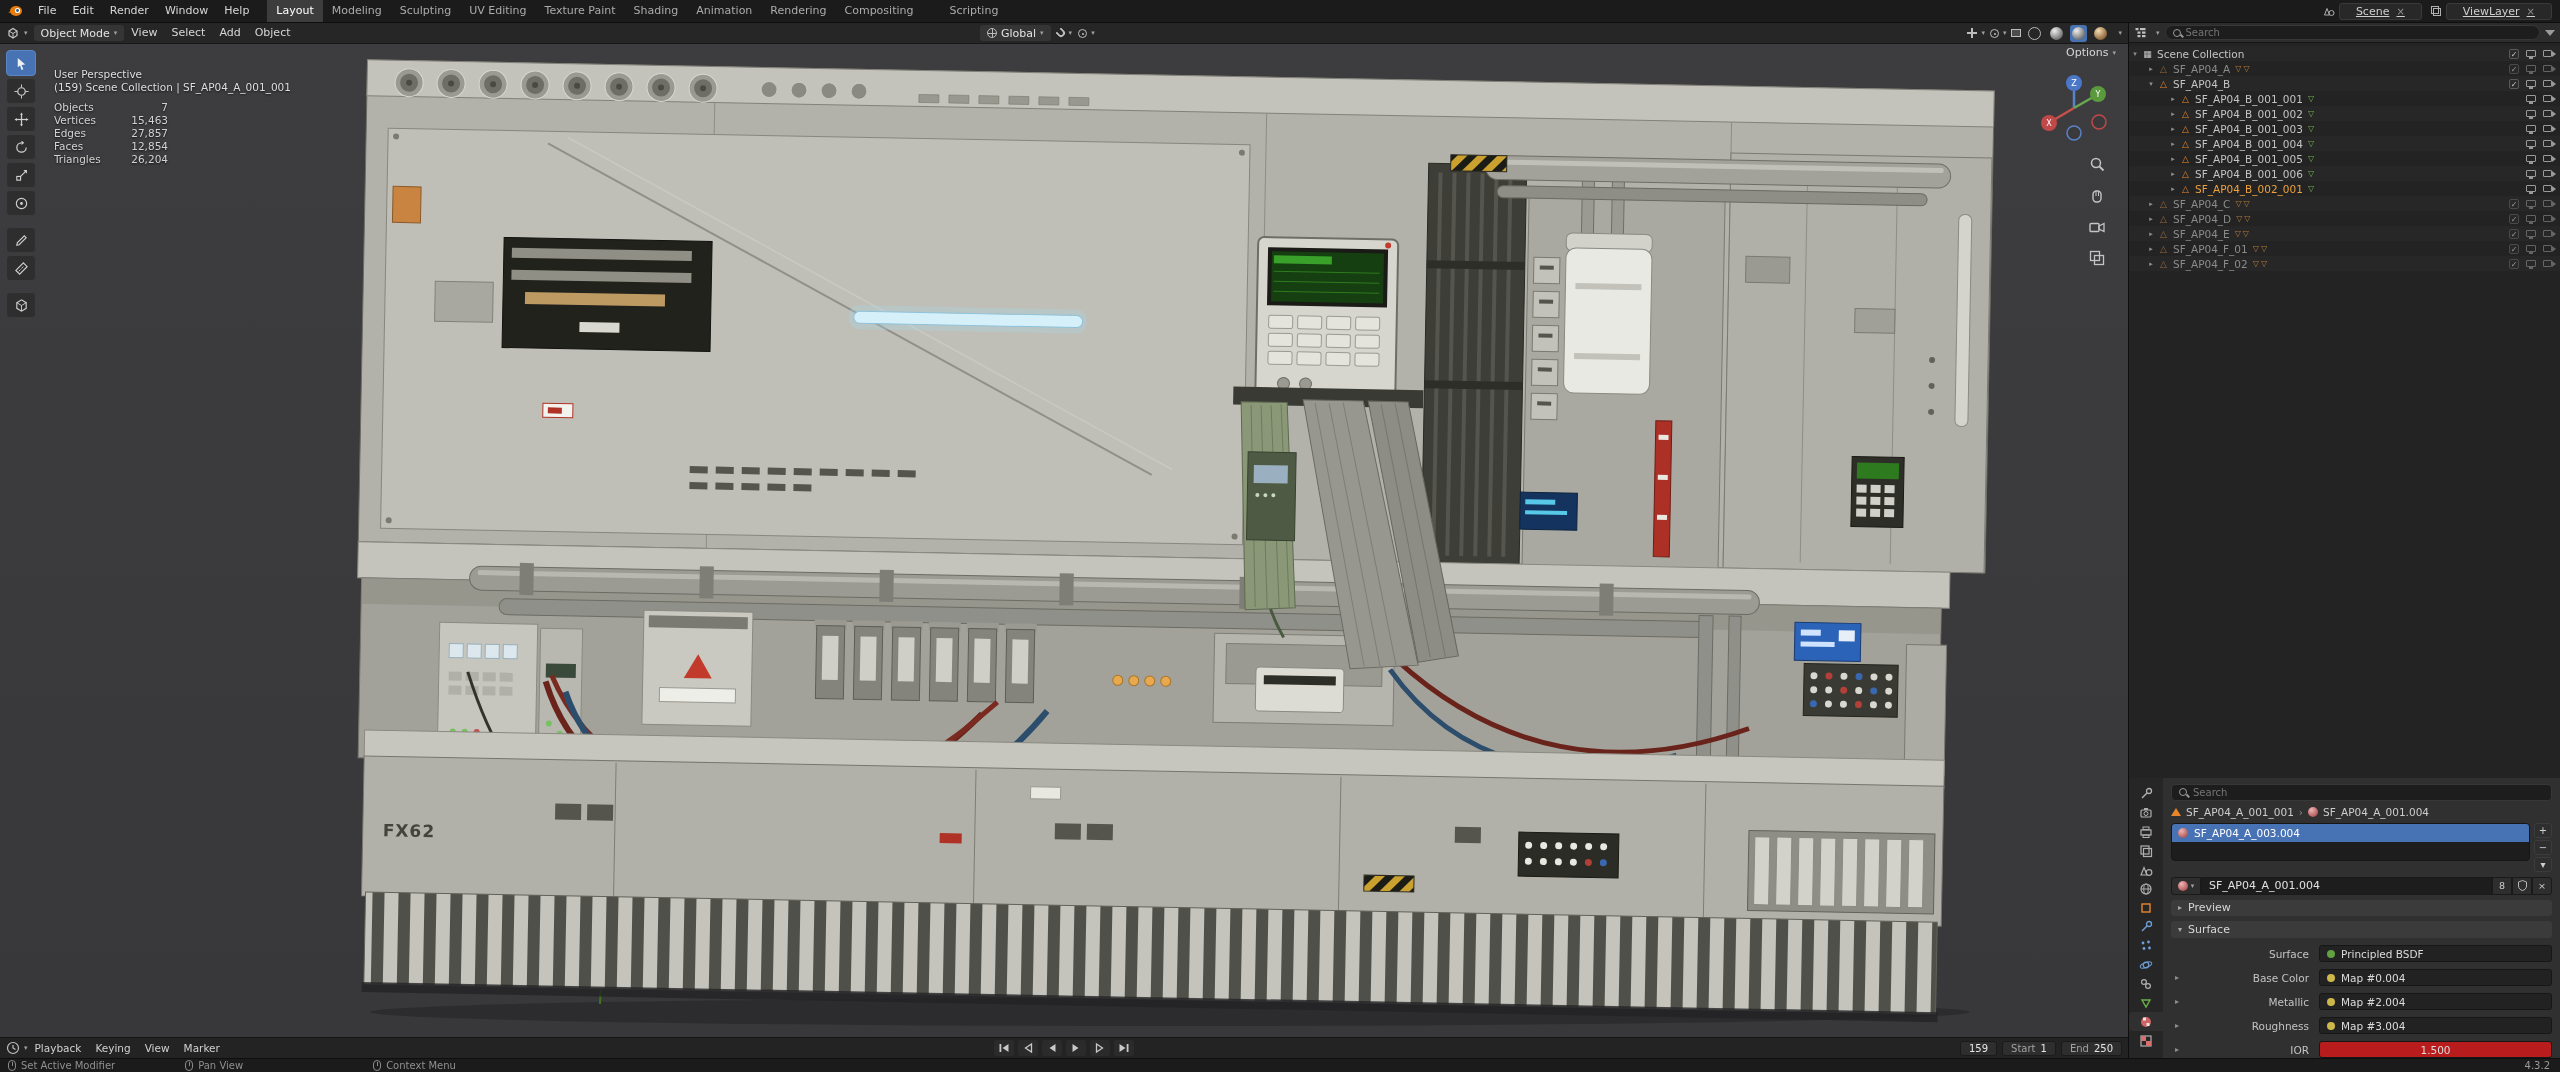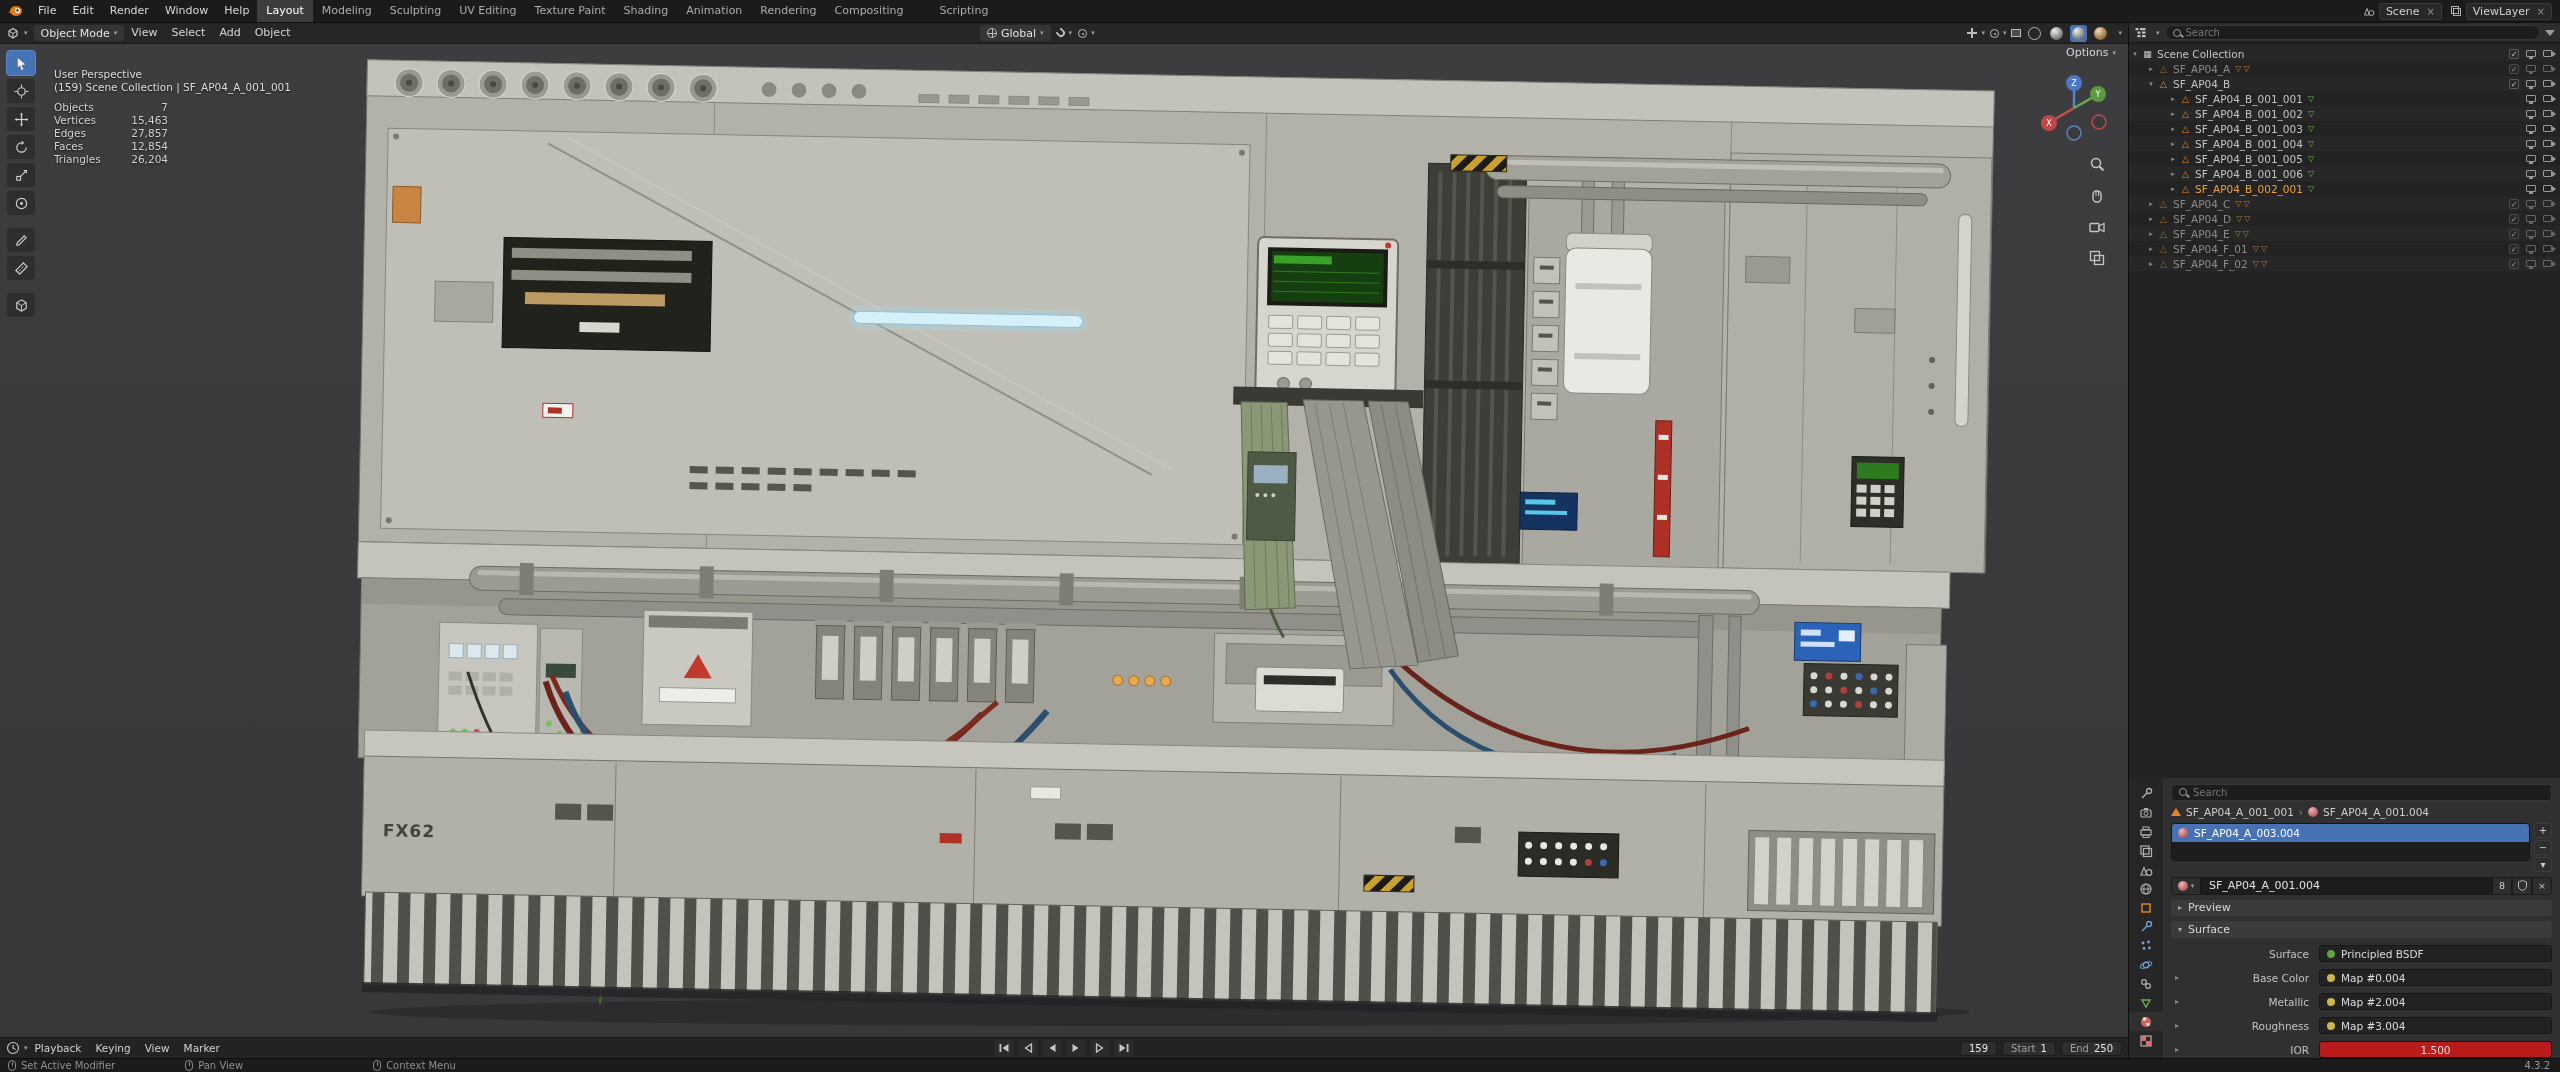--- a/index.html
+++ b/index.html
@@ -3,26 +3,26 @@
 <meta charset="utf-8">
 <style>
 *{margin:0;padding:0;box-sizing:border-box;font-family:"DejaVu Sans",sans-serif;}
 body{width:2560px;height:1072px;background:#111;overflow:hidden;font-size:11px;color:#d0d0d0;}
 #app{position:relative;width:2560px;height:1072px;display:flex;flex-direction:column;background:#1f1f1f;}
 
 
 .topbar{flex:0 0 22px;background:#1b1b1b;display:flex;align-items:center;border-bottom:1px solid #0e0e0e;}
 .blender-logo{width:30px;display:flex;justify-content:center;align-items:center;}
 .menu{padding:0 8px;line-height:22px;color:#d6d6d6;cursor:default;}
-.ws-wrap{display:flex;}
+.ws-wrap{display:flex;margin-left:10px;}
 .ws-tab{padding:0 9px;line-height:22px;color:#ababab;}
 .ws-tab.active{background:#3d3d3d;color:#fff;}
 .tb-spacer{flex:1;}
 .tb-widget{display:flex;align-items:center;margin-right:8px;}
-.tb-pill{display:flex;align-items:center;background:#282828;border:1px solid #3a3a3a;border-radius:3px;height:17px;padding:0 6px;margin-left:4px;color:#cfcfcf;}
+.tb-pill{display:flex;align-items:center;background:#282828;border:1px solid #3a3a3a;border-radius:3px;height:17px;padding:0 16px;margin-left:4px;color:#cfcfcf;text-decoration:underline;}
 .tb-pill .x{margin-left:7px;color:#8f8f8f;font-size:10px;}
 
 
 #main{flex:1;display:flex;min-height:0;}
 #left-col{width:2128px;display:flex;flex-direction:column;}
 #right-col{width:432px;display:flex;flex-direction:column;border-left:1px solid #0e0e0e;}
 
 
 .vp-header{flex:0 0 20px;background:#262626;border-bottom:1px solid #161616;display:flex;align-items:center;position:relative;}
 .hdr-btn{display:flex;align-items:center;height:16px;background:#353535;border-radius:3px;padding:0 7px;margin-left:6px;color:#e2e2e2;}

